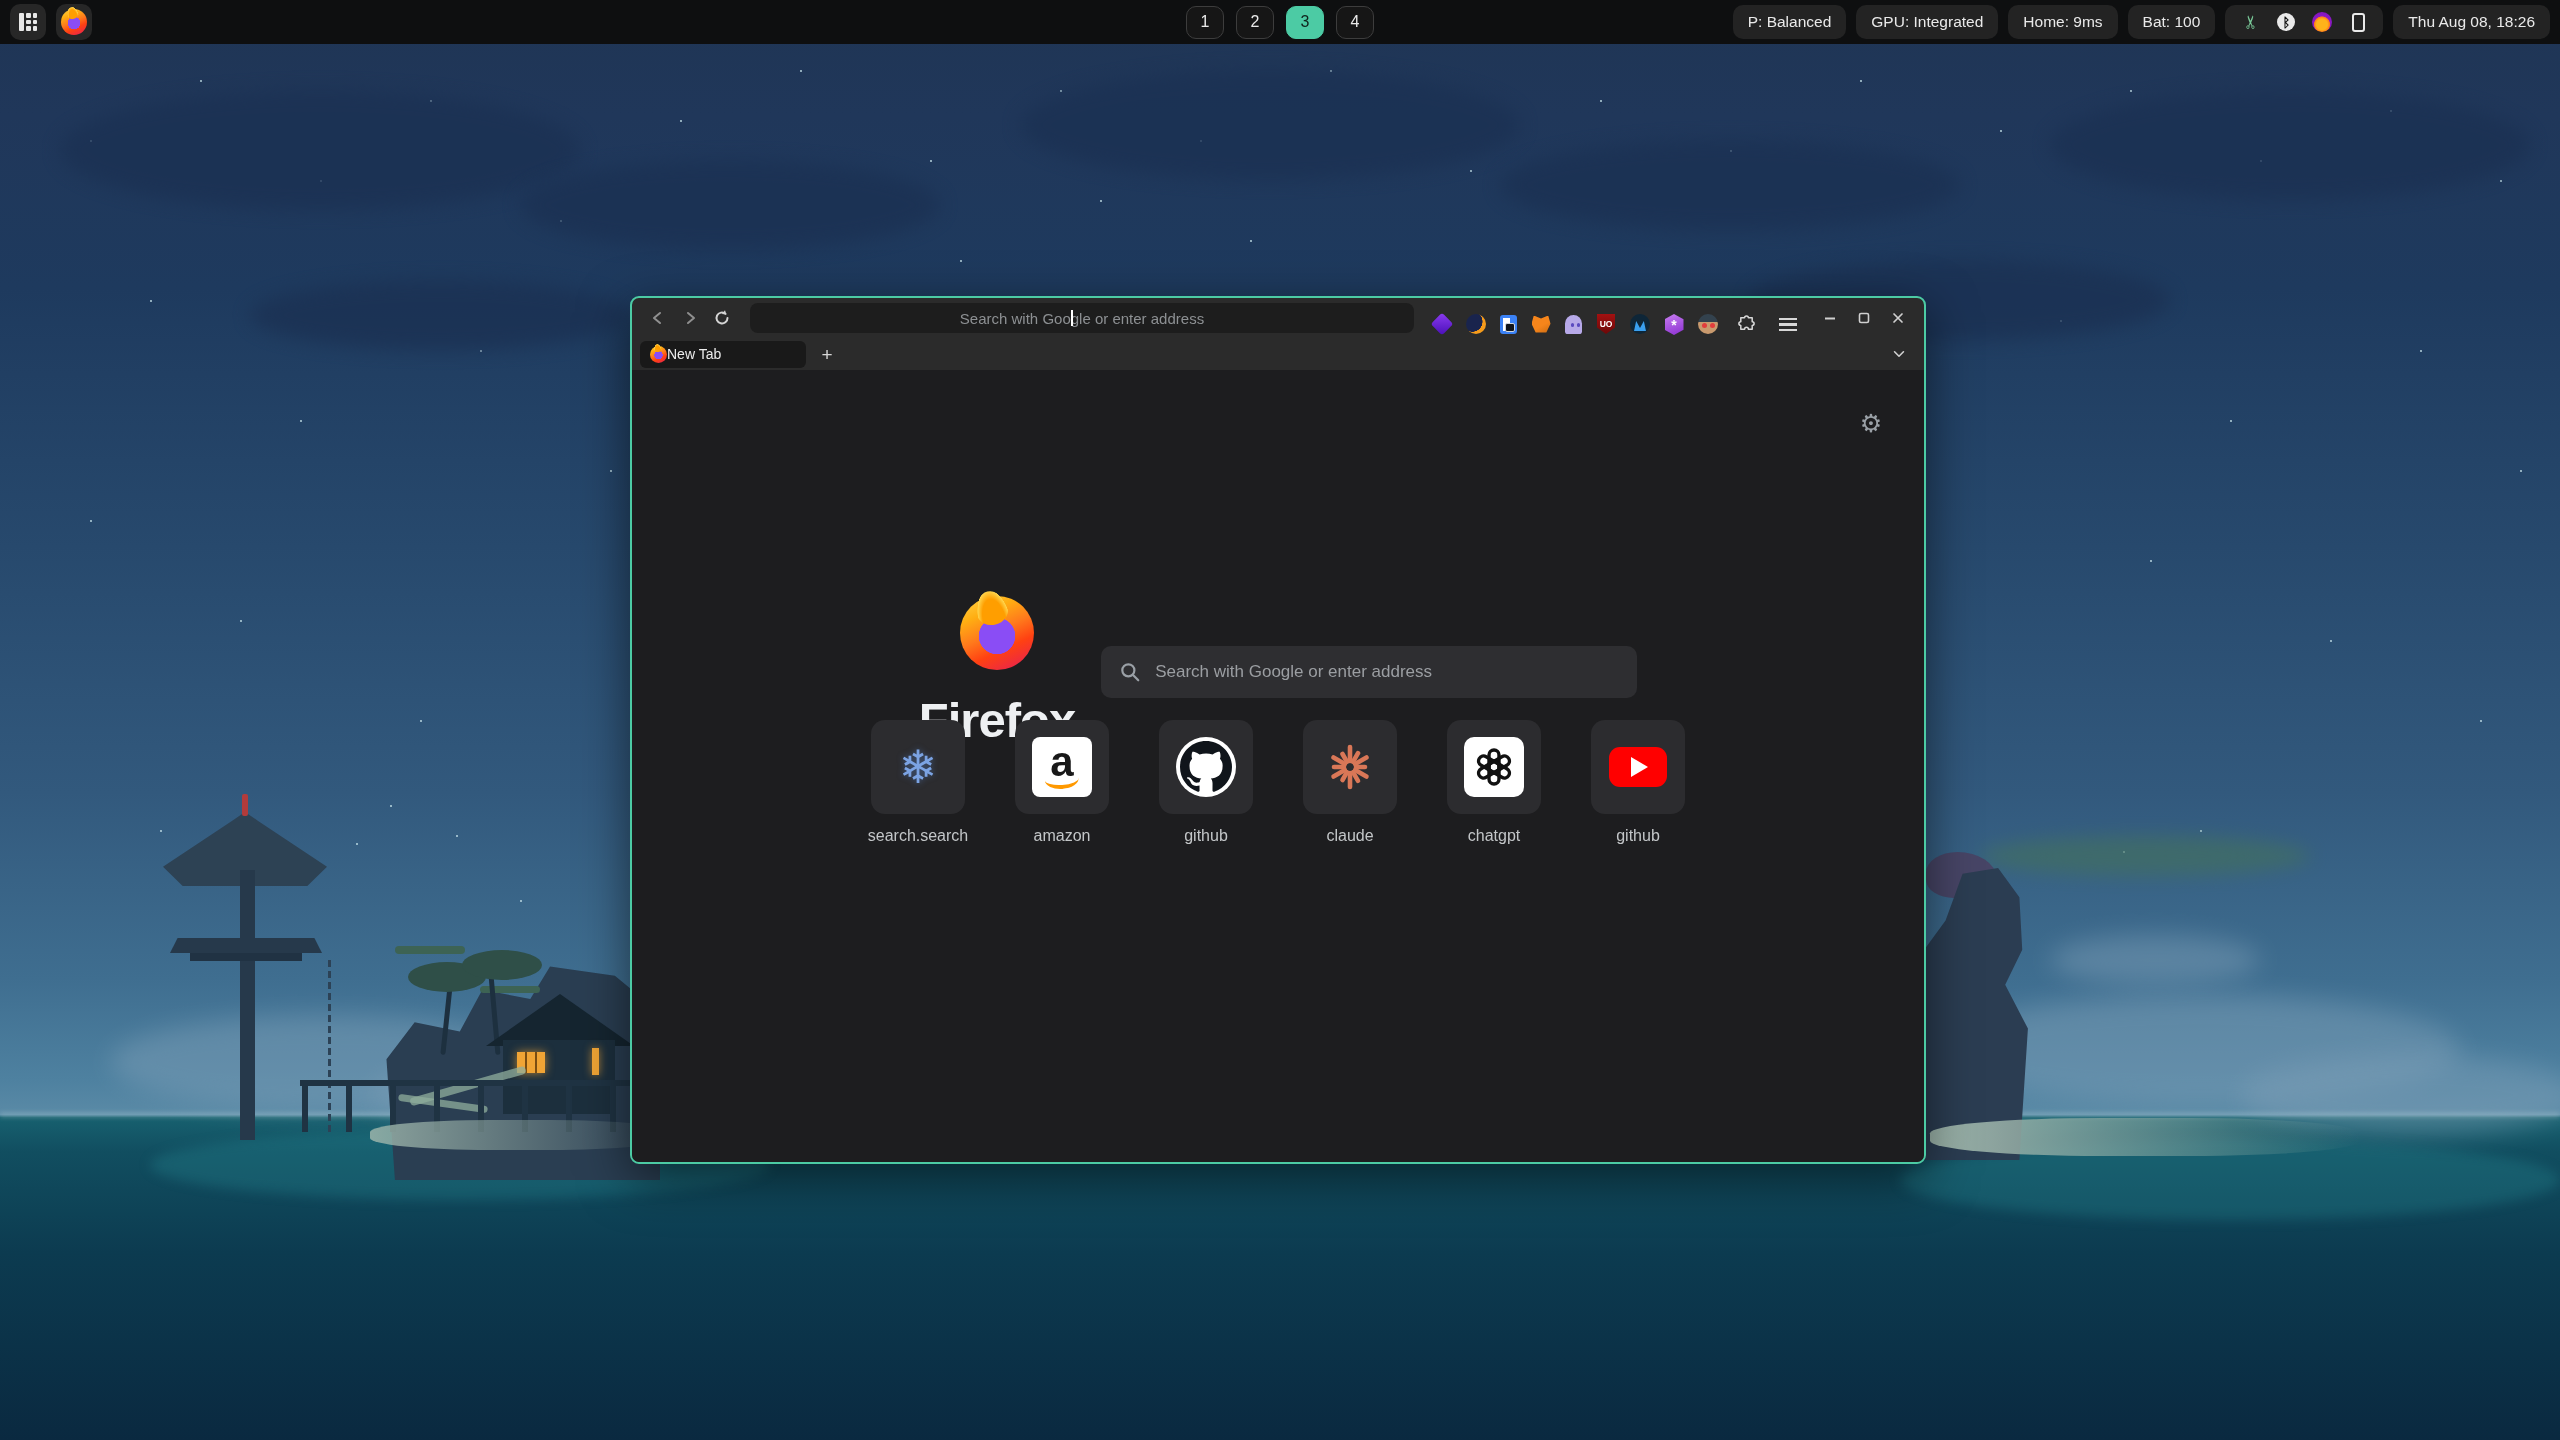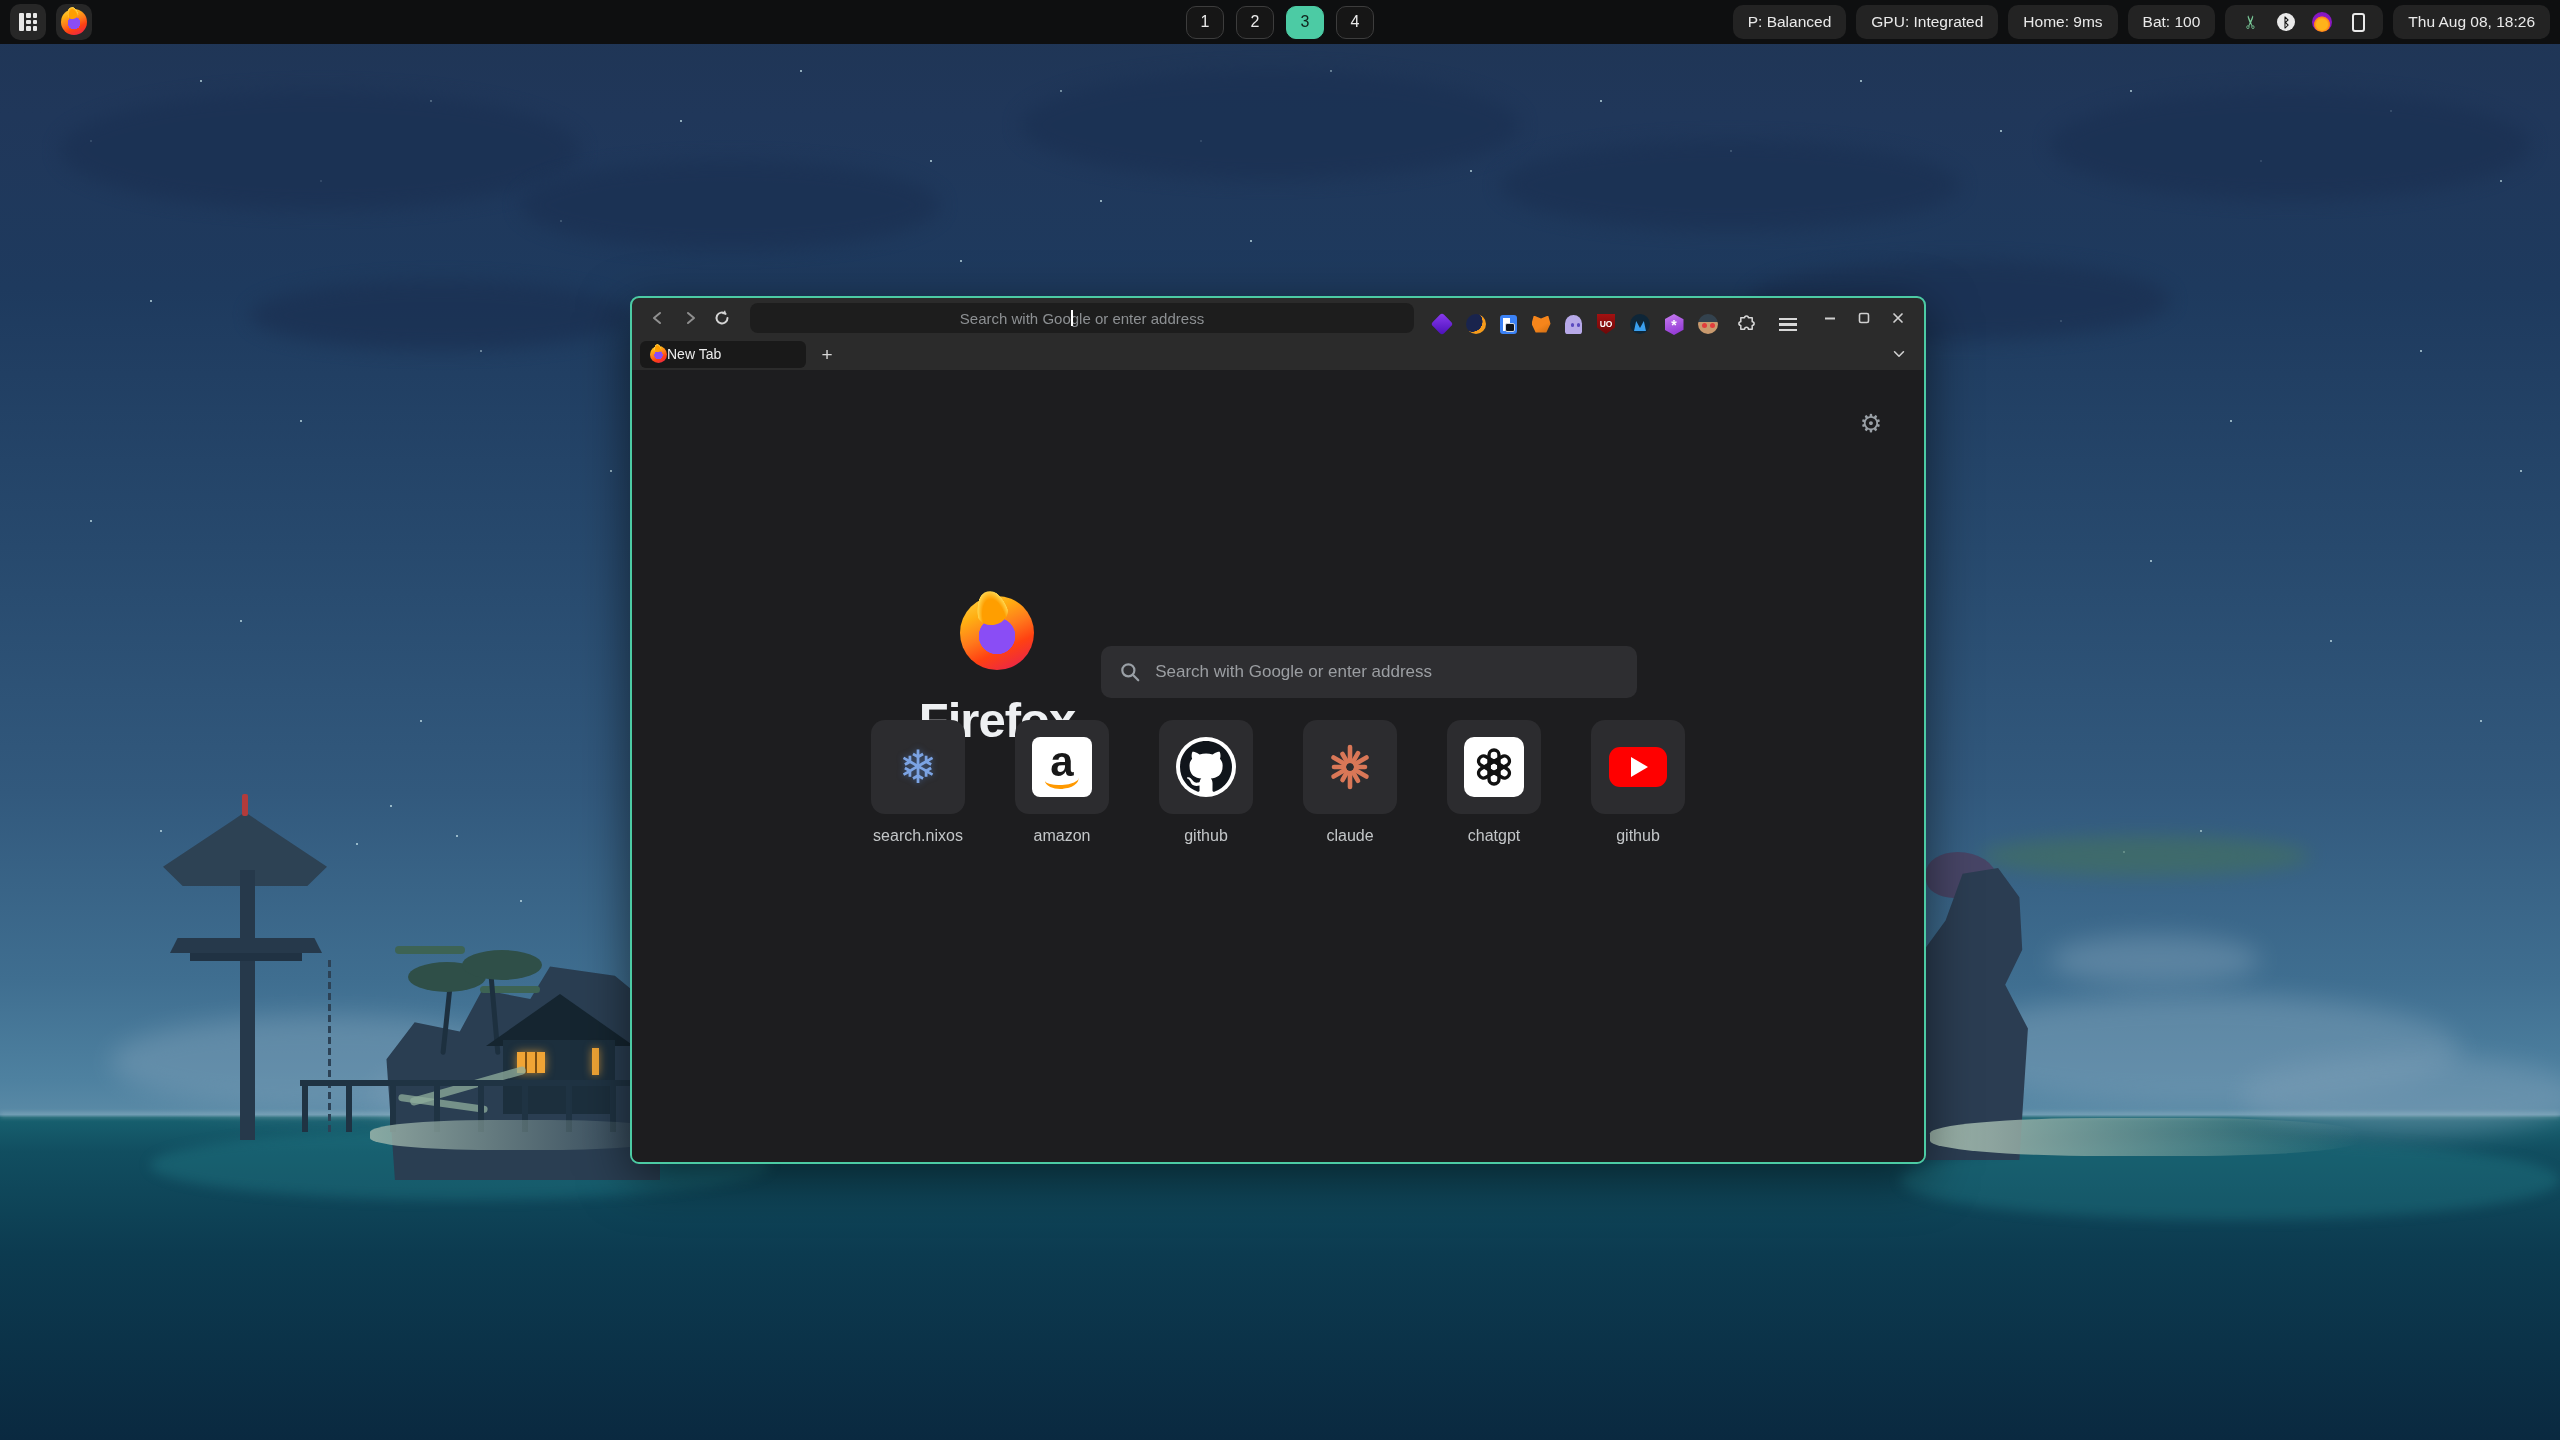--- a/index.html
+++ b/index.html
@@ -407,21 +407,21 @@
           <input type="text" placeholder="Search with Google or enter address" style="">
         </div>
       </div>
 
       <div class="shortcuts">
 
         <div class="shortcut">
           <div class="tile">
               <span class="nix-flake">❄</span>
             </div>
-          <span class="shortcut-label">search.nixos</span>
+          <span class="shortcut-label">search.search</span>
         </div>
 
         <div class="shortcut">
           <div class="tile">
             <span class="amazon-card">
               <span class="amazon-a">a</span>
               <span class="amazon-smile"></span>
             </span>
           </div>
           <span class="shortcut-label">amazon</span>

